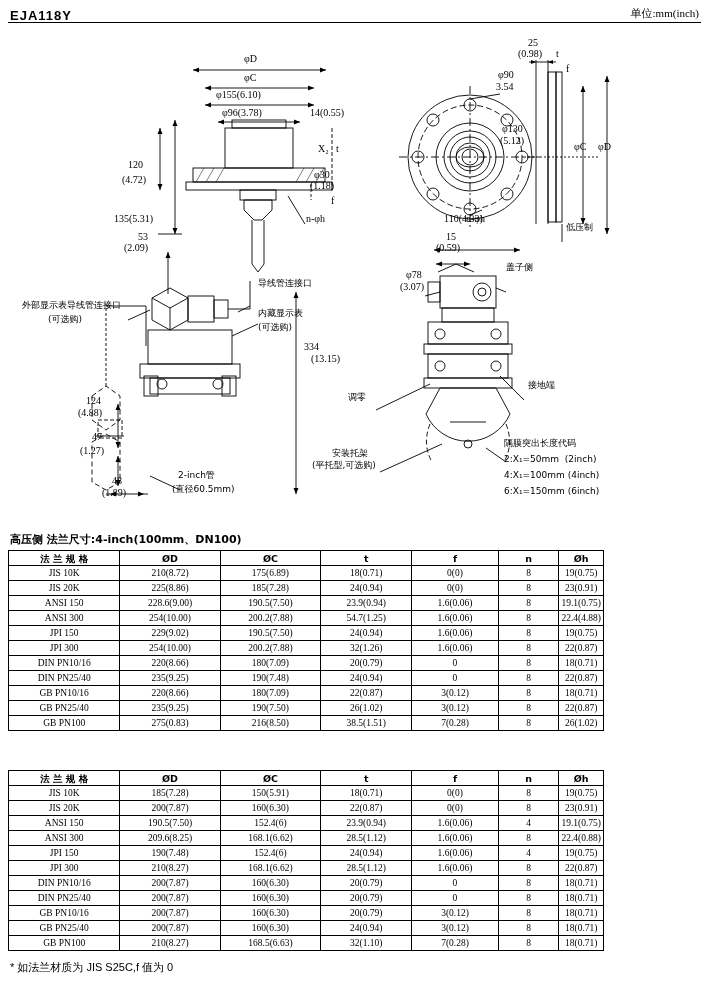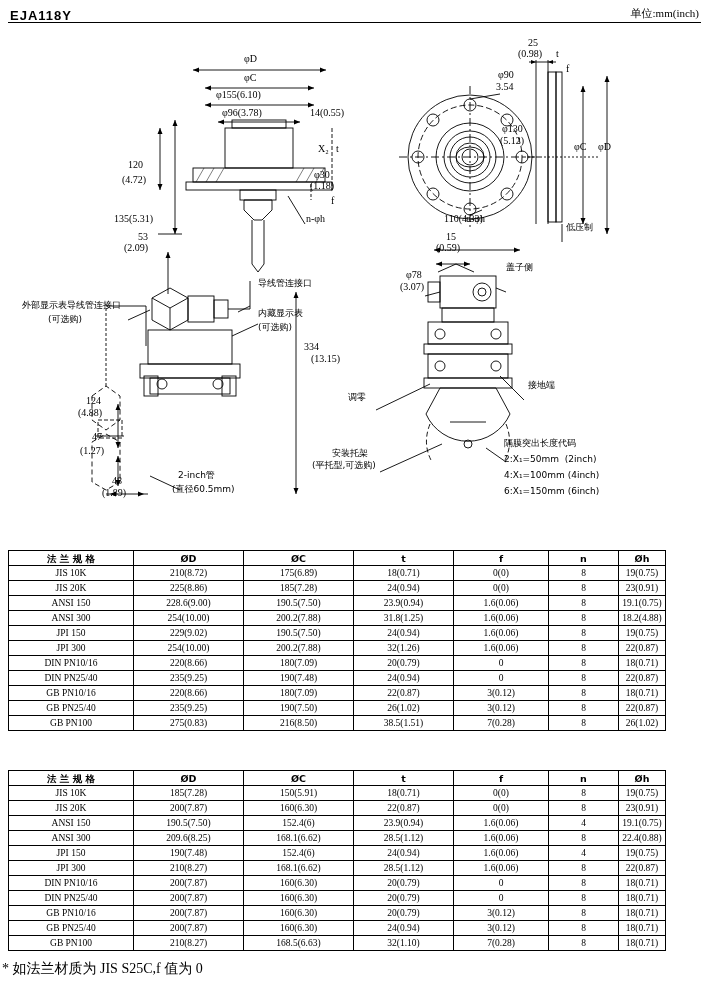--- a/index.html
+++ b/index.html
@@ -5,25 +5,25 @@
   html,body{margin:0;padding:0;background:#fff;}
   body{width:709px;height:982px;font-family:"Liberation Serif",serif;color:#000;position:relative;overflow:hidden;}
   .page{position:relative;width:709px;height:982px;padding:0;box-sizing:border-box;}
   .hdr{position:absolute;top:8px;left:10px;font-family:"Liberation Sans",sans-serif;font-weight:bold;font-size:13px;letter-spacing:1px;}
   .unit{position:absolute;top:6px;right:10px;font-size:11px;}
   .rule{position:absolute;left:8px;right:8px;height:1px;background:#000;}
   .drawing{position:absolute;left:0;top:24px;width:709px;height:500px;}
   .lbl{position:absolute;font-size:10px;line-height:10px;white-space:pre;font-family:"Liberation Serif",serif;}
   .lbl.cn{font-family:"DejaVu Sans",sans-serif;font-size:9px;}
   svg{position:absolute;left:0;top:0;}
-  table{border-collapse:collapse;width:658px;margin:0 8px;font-size:9.5px;}
+  table{border-collapse:collapse;width:596px;margin:0 8px;font-size:9.5px;}
   table th,table td{border:1px solid #000;text-align:center;padding:0px 2px;height:14px;line-height:13px;}
   table th{font-family:"DejaVu Sans",sans-serif;font-weight:bold;font-size:9.5px;}
   .tbl-wrap{position:absolute;left:0;width:709px;}
-  .note{position:absolute;left:2px;font-size:14px;font-family:Liberation Serif, serif;}
+  .note{position:absolute;left:10px;font-size:11px;font-family:Liberation Sans, sans-serif;}
   .tblhead{position:absolute;left:10px;font-family:"DejaVu Sans",sans-serif;font-weight:bold;font-size:11px;}
 </style>
 </head>
 <body>
 
 <div class="page">
 
   <div class="hdr">EJA118Y</div>
   <div class="unit">单位:mm(inch)</div>
   <div class="rule" style="top:22px;"></div>
@@ -261,20 +261,21 @@
     <div class="lbl cn" style="left:566px;top:198px;">低压制</div>
     <div class="lbl cn" style="left:506px;top:238px;">盖子侧</div>
     <div class="lbl" style="left:406px;top:246px;">φ78</div>
     <div class="lbl" style="left:400px;top:258px;">(3.07)</div>
     <div class="lbl cn" style="left:504px;top:414px;">隔膜突出长度代码</div>
     <div class="lbl cn" style="left:504px;top:430px;">2:X₁=50mm  (2inch)</div>
     <div class="lbl cn" style="left:504px;top:446px;">4:X₁=100mm (4inch)</div>
     <div class="lbl cn" style="left:504px;top:462px;">6:X₁=150mm (6inch)</div>
   </div>
 
+  <div class="tblhead" style="top:532px;">高压侧   法兰尺寸:4-inch(100mm、DN100)</div>
   <div class="tbl-wrap" style="top:550px;">
     <table>
       <thead>
         <tr>
           <th style="width:120px;">法 兰 规 格</th>
           <th style="width:105px;">ØD</th>
           <th style="width:105px;">ØC</th>
           <th style="width:95px;">t</th>
           <th style="width:90px;">f</th>
           <th style="width:65px;">n</th>
@@ -306,24 +307,24 @@
             <td>190.5(7.50)</td>
             <td>23.9(0.94)</td>
             <td>1.6(0.06)</td>
             <td>8</td>
             <td>19.1(0.75)</td>
           </tr>
         <tr>
             <td>ANSI 300</td>
             <td>254(10.00)</td>
             <td>200.2(7.88)</td>
-            <td>31.8(1.25)</td>
-            <td>1.6(0.06)</td>
-            <td>8</td>
-            <td>18.2(4.88)</td>
+            <td>54.7(1.25)</td>
+            <td>1.6(0.06)</td>
+            <td>8</td>
+            <td>22.4(4.88)</td>
           </tr>
         <tr>
             <td>JPI 150</td>
             <td>229(9.02)</td>
             <td>190.5(7.50)</td>
             <td>24(0.94)</td>
             <td>1.6(0.06)</td>
             <td>8</td>
             <td>19(0.75)</td>
           </tr>

